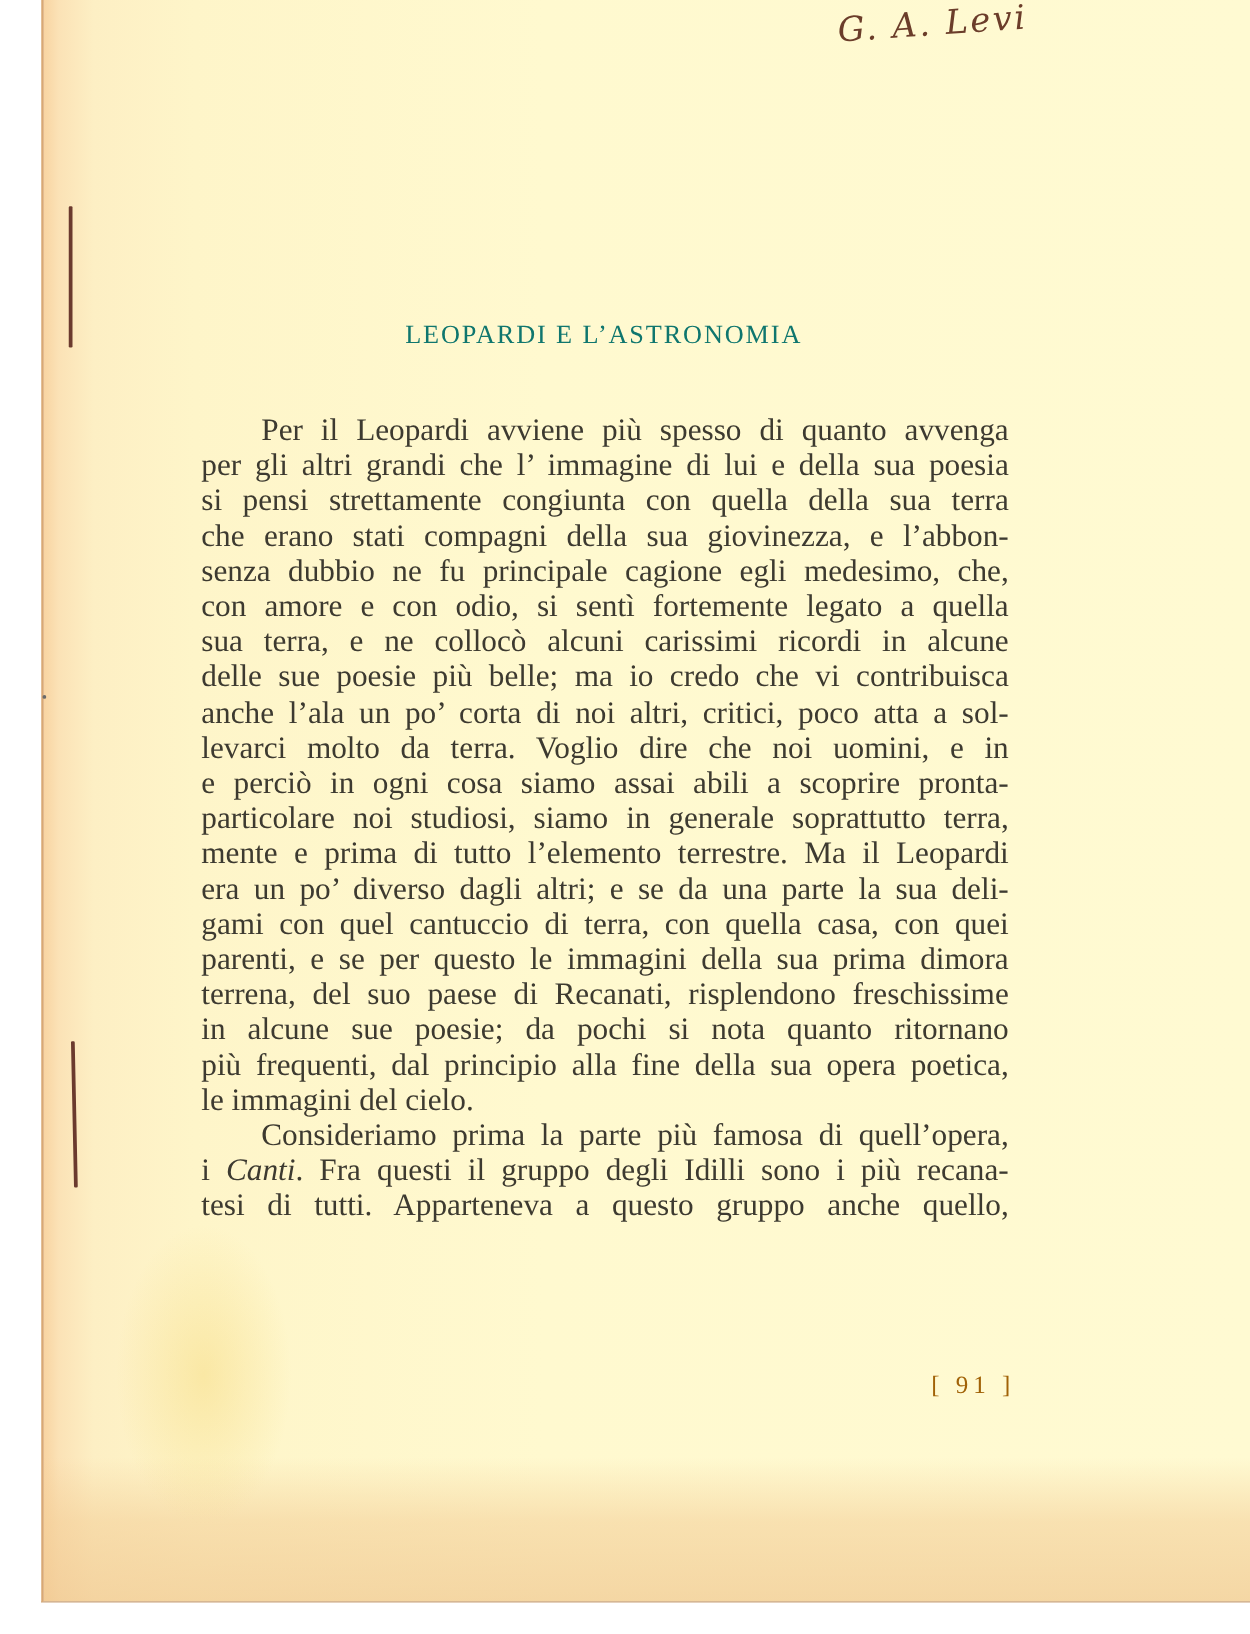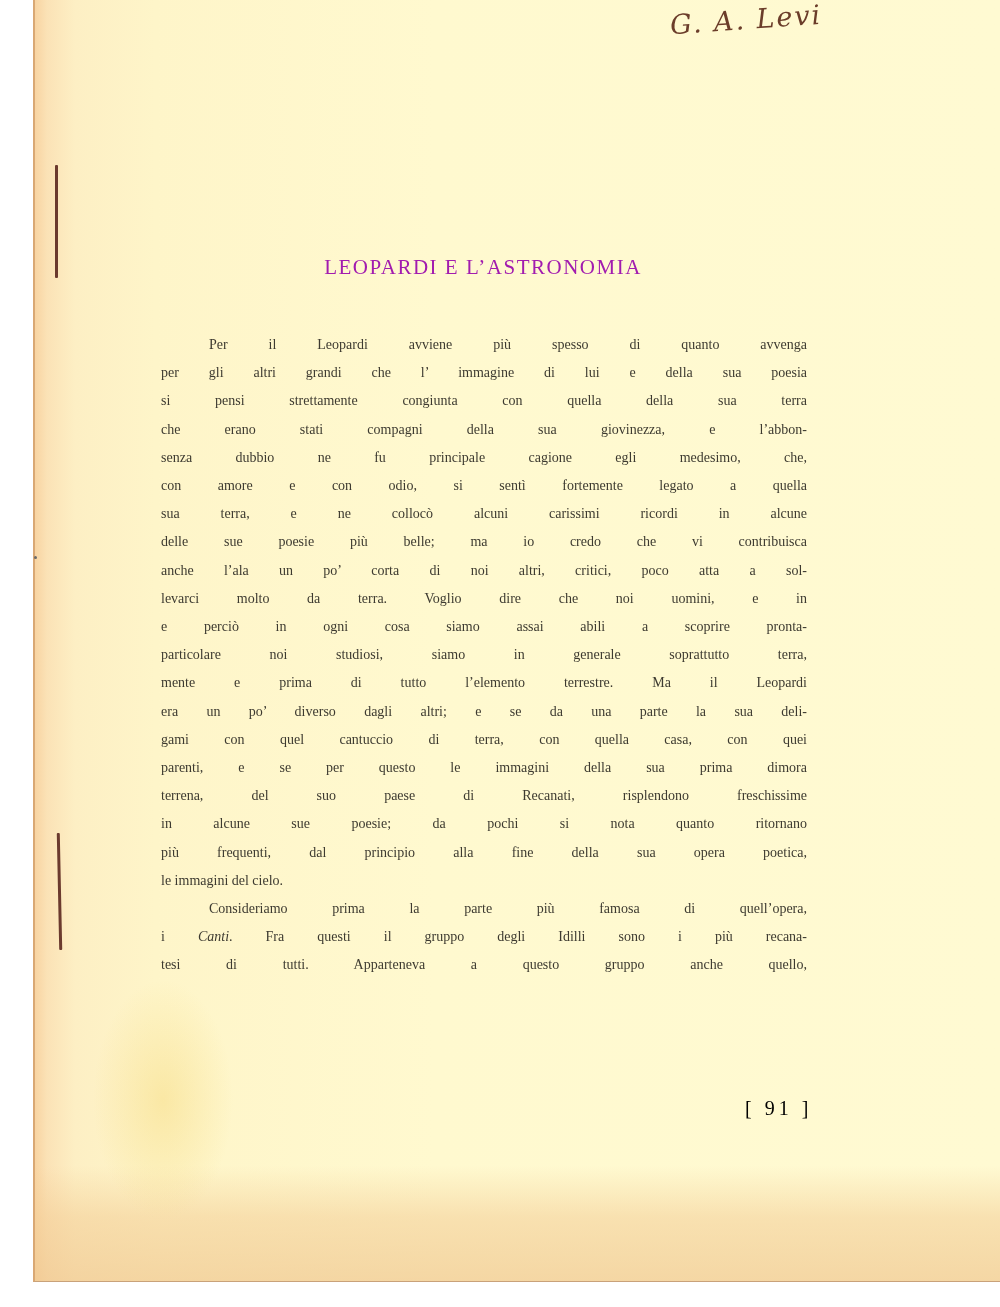--- a/index.html
+++ b/index.html
@@ -51,29 +51,29 @@
   .mark.m2 { left: 58px; top: 833px; height: 117px; transform: rotate(-1.2deg); }
   .title {
     position: absolute;
     left: 0;
     width: 966px;
     top: 255px;
     text-align: center;
     font-family: "Liberation Serif", "DejaVu Serif", serif;
     font-size: 21px;
     letter-spacing: 1.5px;
-    color: #a21caf;
+    color: #0f766e;
   }
   .body-text {
     position: absolute;
     left: 161px;
     top: 331px;
     width: 646px;
     font-family: "Liberation Serif", "DejaVu Serif", serif;
-    font-size: 14px;
+    font-size: 25px;
     line-height: 28.2px;
     color: #3d3a30;
   }
   .line {
     display: block;
     text-align: justify;
     text-align-last: justify;
     white-space: nowrap;
   }
   .line.last {
@@ -81,21 +81,21 @@
   }
   .line.indent {
     padding-left: 48px;
   }
   .folio {
     position: absolute;
     left: 745px;
     top: 1097px;
     font-family: "Liberation Serif", "DejaVu Serif", serif;
     font-size: 20px;
-    color: #000000;
+    color: #a16207;
     letter-spacing: 4px;
   }
   .speck {
     position: absolute;
     width: 3px;
     height: 3px;
     border-radius: 50%;
     background: #6a6a6a;
   }
 </style>

